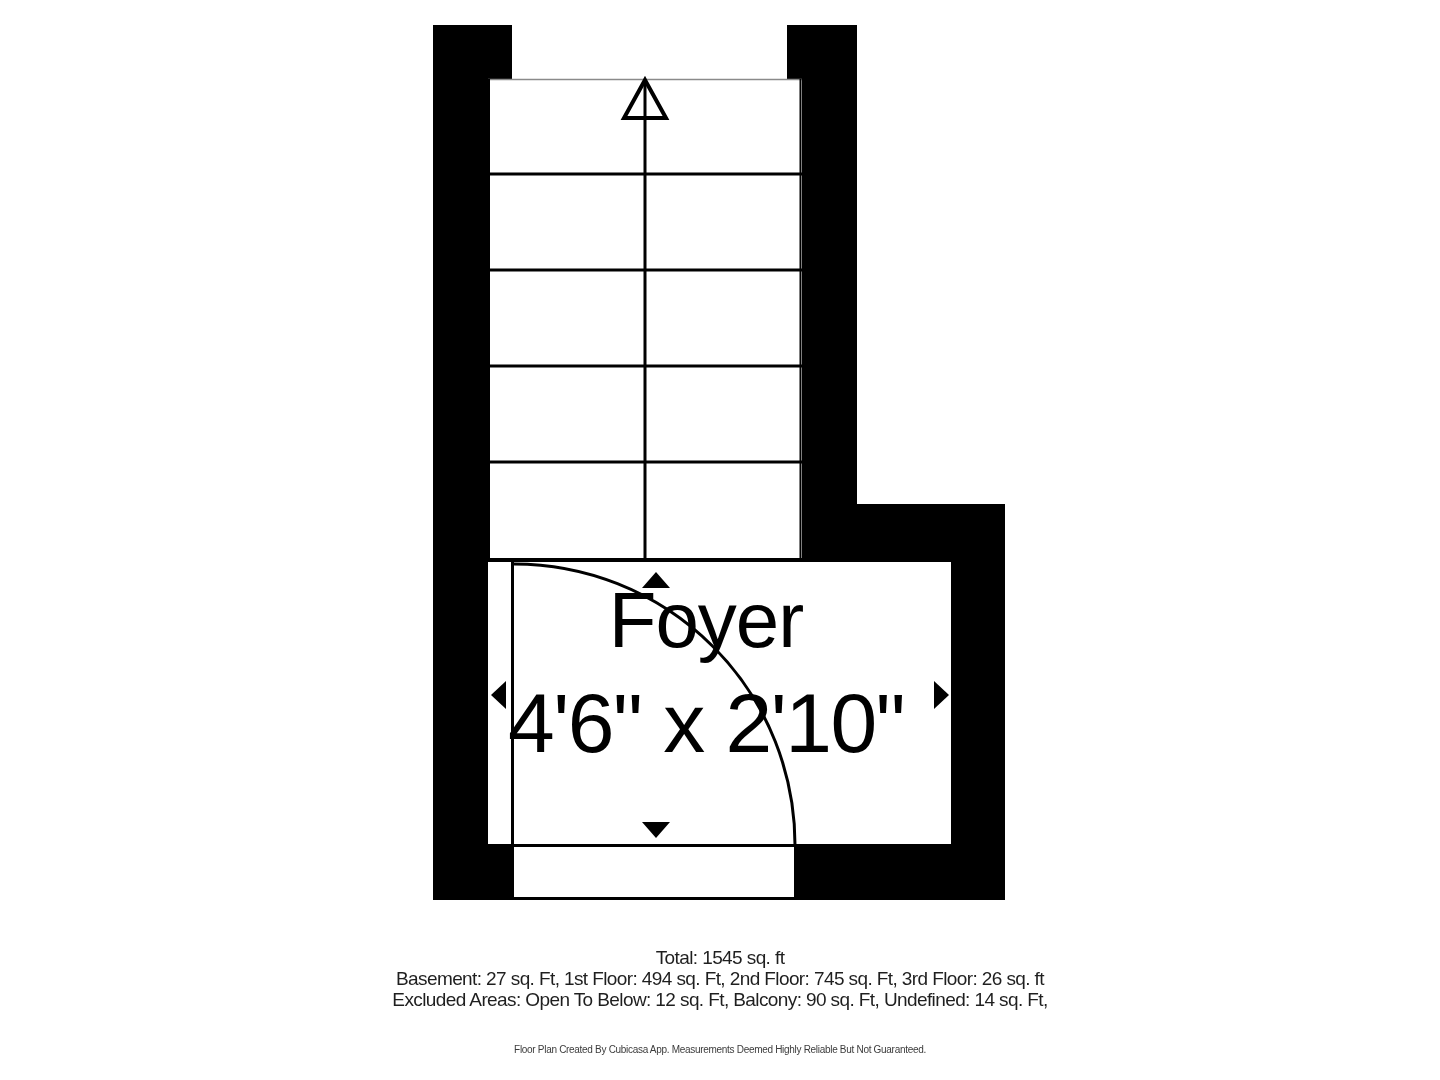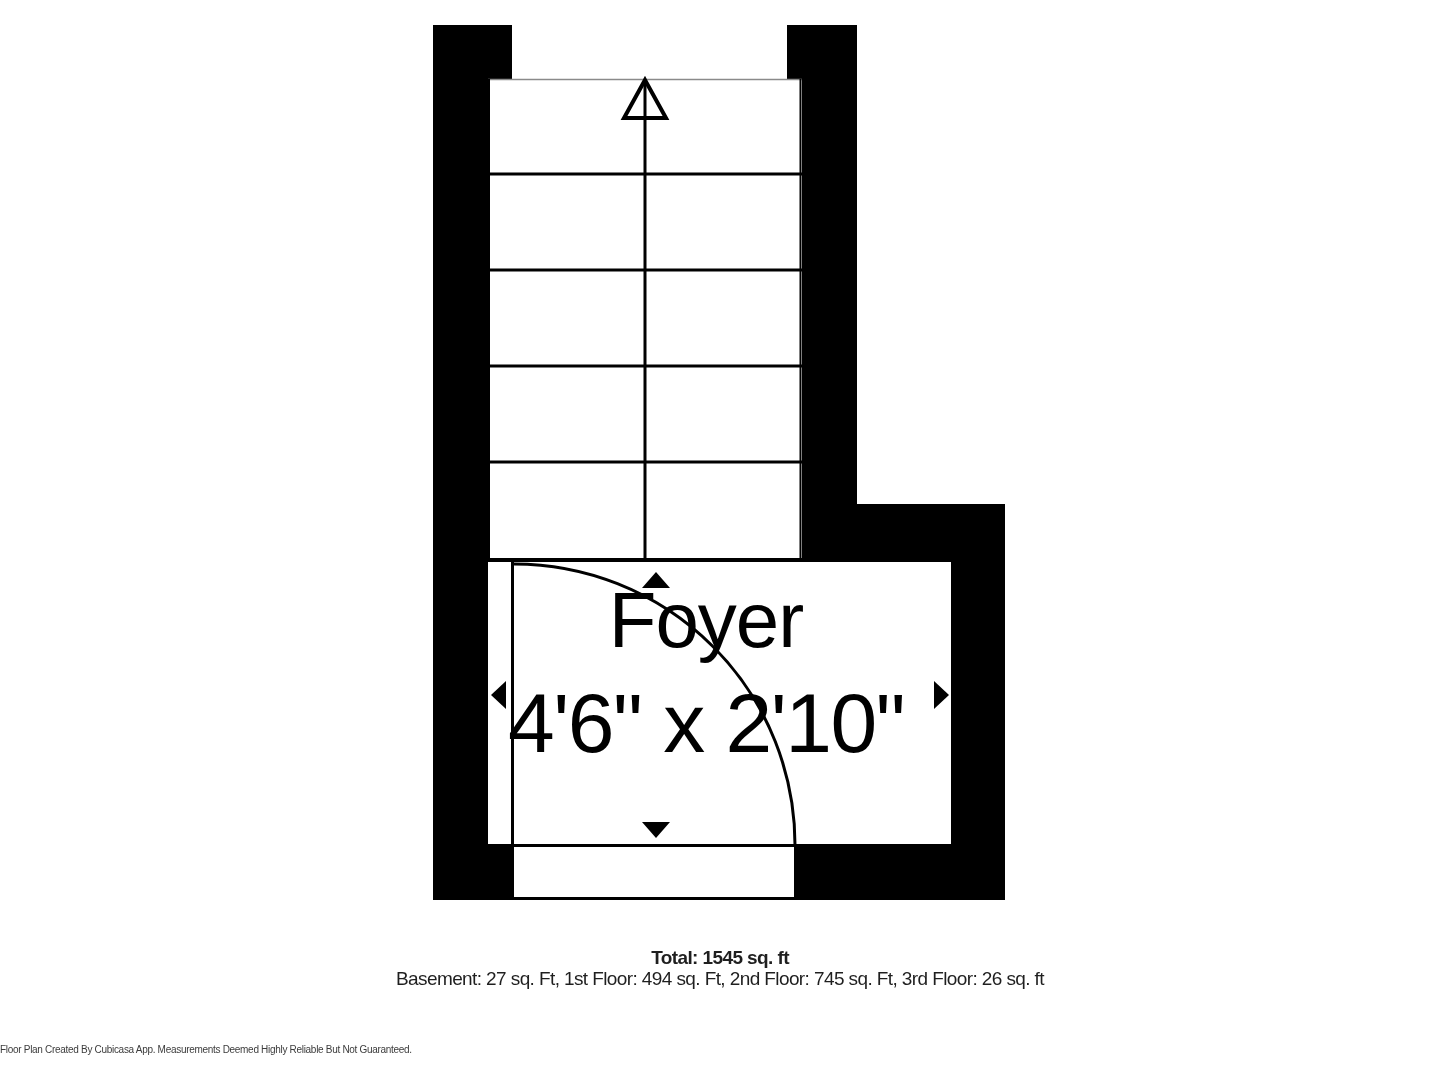--- a/index.html
+++ b/index.html
@@ -56,27 +56,28 @@
     left: 0;
     top: 947px;
     width: 1440px;
     text-align: center;
     font-size: 19px;
     line-height: 21px;
     letter-spacing: -0.6px;
     color: #1f1f1f;
   }
   .summary .total {
-    font-weight: bold;
+    font-weight: normal;
   }
   .disclaimer {
     position: absolute;
     left: 0;
     top: 1044px;
     width: 1440px;
+    text-align: center;
     font-size: 10px;
     letter-spacing: -0.3px;
     color: #3c3c3c;
   }
 </style>
 </head>
 <body>
 
 <div class="plan">
   <svg width="1440" height="1080" viewBox="0 0 1440 1080">
@@ -113,15 +114,16 @@
     <polygon points="949,695 934,681 934,709" fill="#000"></polygon>
   </svg>
 
   <div class="room-label">Foyer</div>
   <div class="room-dims">4'6" x 2'10"</div>
 </div>
 
 <div class="summary">
   <div class="total">Total: 1545 sq. ft</div>
   <div>Basement: 27 sq. Ft, 1st Floor: 494 sq. Ft, 2nd Floor: 745 sq. Ft, 3rd Floor: 26 sq. ft</div>
+  <div>Excluded Areas: Open To Below: 12 sq. Ft, Balcony: 90 sq. Ft, Undefined: 14 sq. Ft,</div>
 </div>
 
 <div class="disclaimer">Floor Plan Created By Cubicasa App. Measurements Deemed Highly Reliable But Not Guaranteed.</div>
 
 </body></html>

